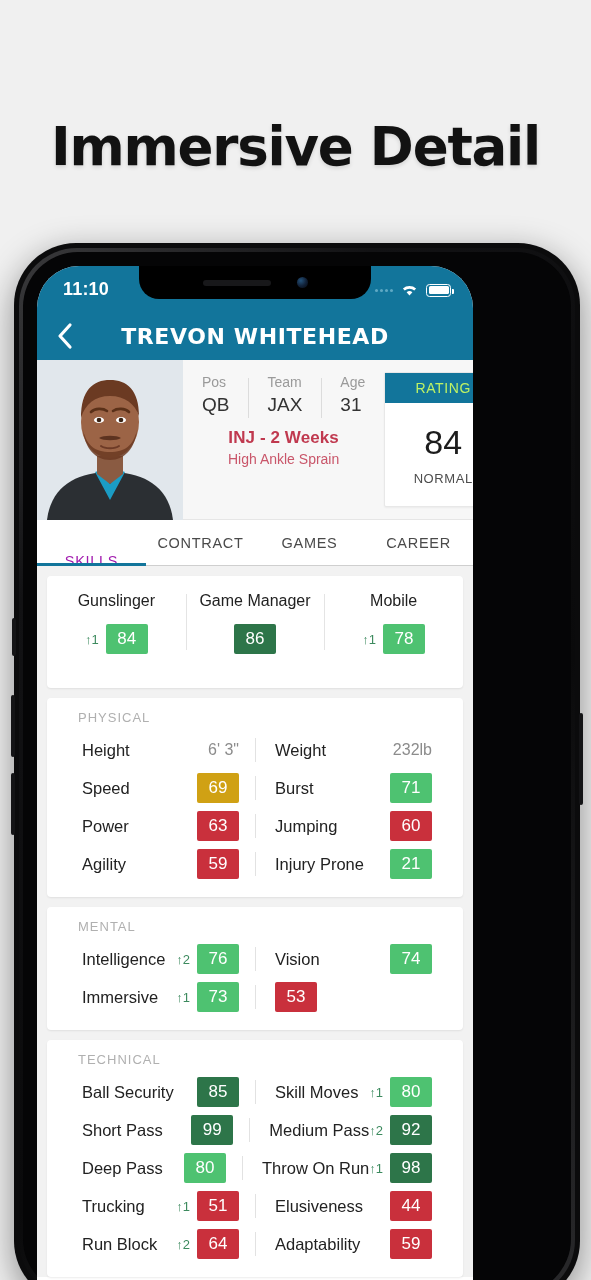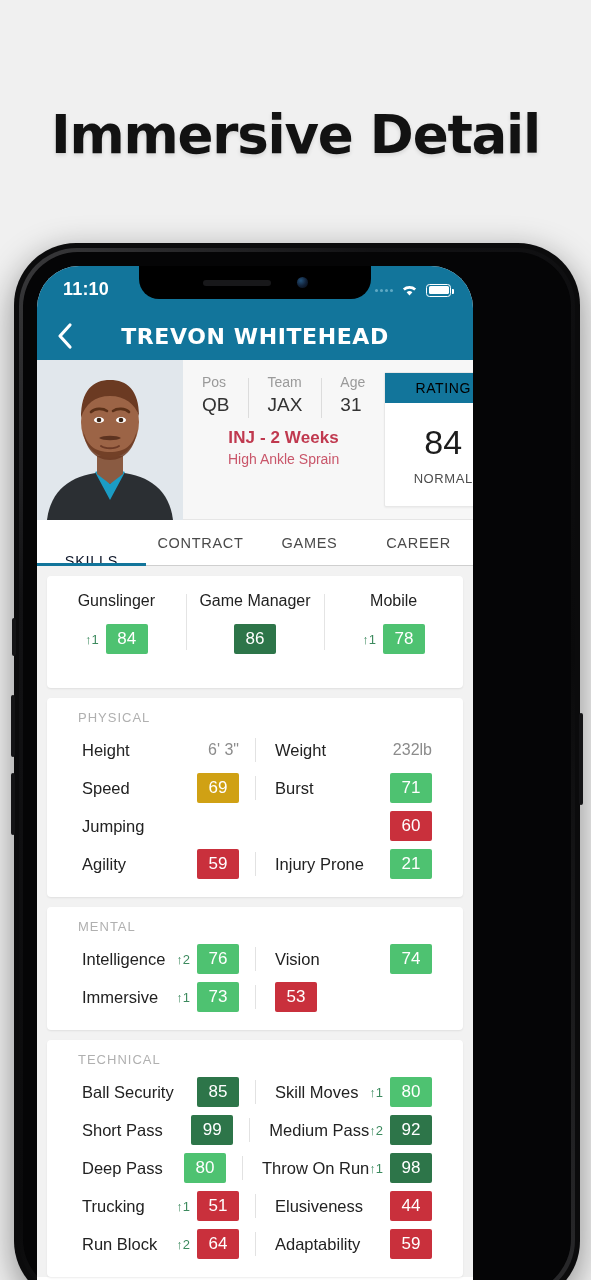--- a/index.html
+++ b/index.html
@@ -6,21 +6,21 @@
   html, body {
     width: 591px; height: 1280px;
     background: #f0f0f0;
     font-family: "Liberation Sans", sans-serif;
     overflow: hidden;
   }
   #root { position: relative; width: 591px; height: 1280px; background: #f0f0f0; }
 
   
   .headline {
-    position: absolute; top: 104px; left: 0; width: 591px;
+    position: absolute; top: 116px; left: 0; width: 591px;
     text-align: center;
     font-size: 53px; font-weight: 900; letter-spacing: -1.2px;
     color: #121212;
     font-family: "DejaVu Sans", sans-serif;
     text-shadow: 0 2px 4px rgba(0,0,0,0.12);
   }
 
   
   .phone {
     position: absolute; left: 14px; top: 243px;
@@ -130,38 +130,38 @@
   .attr .v { font-size:19px; color:#333; }
   .inj1 { margin-top:12px; font-size:17px; font-weight:700; color:#c0394f; letter-spacing:0.1px; }
   .inj2 { margin-top:3px; font-size:14px; color:#c9566a; }
 
   .rating-box {
     width: 118px; flex:0 0 118px; margin: 12px 14px 12px 0;
     background:#fff; border:1px solid #e8e8e8; border-radius:2px;
     display:flex; flex-direction:column; box-shadow:0 1px 2px rgba(0,0,0,0.05);
   }
   .rating-head {
-    background:#12759b; color:#000000; text-align:center;
+    background:#12759b; color:#bef264; text-align:center;
     font-size:14px; letter-spacing:0.6px; padding:7px 0 7px;
   }
   .rating-body { flex:1; display:flex; flex-direction:column; align-items:center; justify-content:center; }
   .rating-num { font-size:34px; color:#1c1c1c; line-height:1; margin-top:2px; }
   .rating-lbl { font-size:13px; color:#4d4d4d; letter-spacing:0.6px; margin-top:12px; }
 
   
   .tabs {
     display:flex; background:#fff; height:46px; align-items:stretch;
     border-bottom:1px solid #cfcfcf; position:relative;
   }
   .tab {
     flex:1; display:flex; align-items:center; justify-content:center;
     font-size:14.5px; letter-spacing:0.7px; color:#4a4a4a; cursor:pointer;
     position:relative;
   }
-  .tab.active { color:#0f172a;margin-top:36px; }
+  .tab.active { color:#a21caf;margin-top:36px; }
   .tab.active::after {
     content:""; position:absolute; bottom:-1px; left:0; right:0; height:3px; background:#12759b;
   }
 
   
   .body-scroll { background:#f2f2f2; padding:10px 10px 0; }
 
   .card {
     background:#fff; border-radius:4px; margin-bottom:10px;
     box-shadow:0 1px 2px rgba(0,0,0,0.08);
@@ -366,20 +366,26 @@
                 </div>
                 <div class="cell">
                   <span class="label">Burst</span>
                   <span class="right">
                     <span class="badge g-light">71</span>
                   </span>
                 </div>
               </div>
               <div class="srow">
                 <div class="cell">
+                  <span class="label">Power</span>
+                  <span class="right">
+                    <span class="badge red">63</span>
+                  </span>
+                </div>
+                <div class="cell">
                   <span class="label">Jumping</span>
                   <span class="right">
                     <span class="badge red">60</span>
                   </span>
                 </div>
               </div>
               <div class="srow">
                 <div class="cell">
                   <span class="label">Agility</span>
                   <span class="right">

